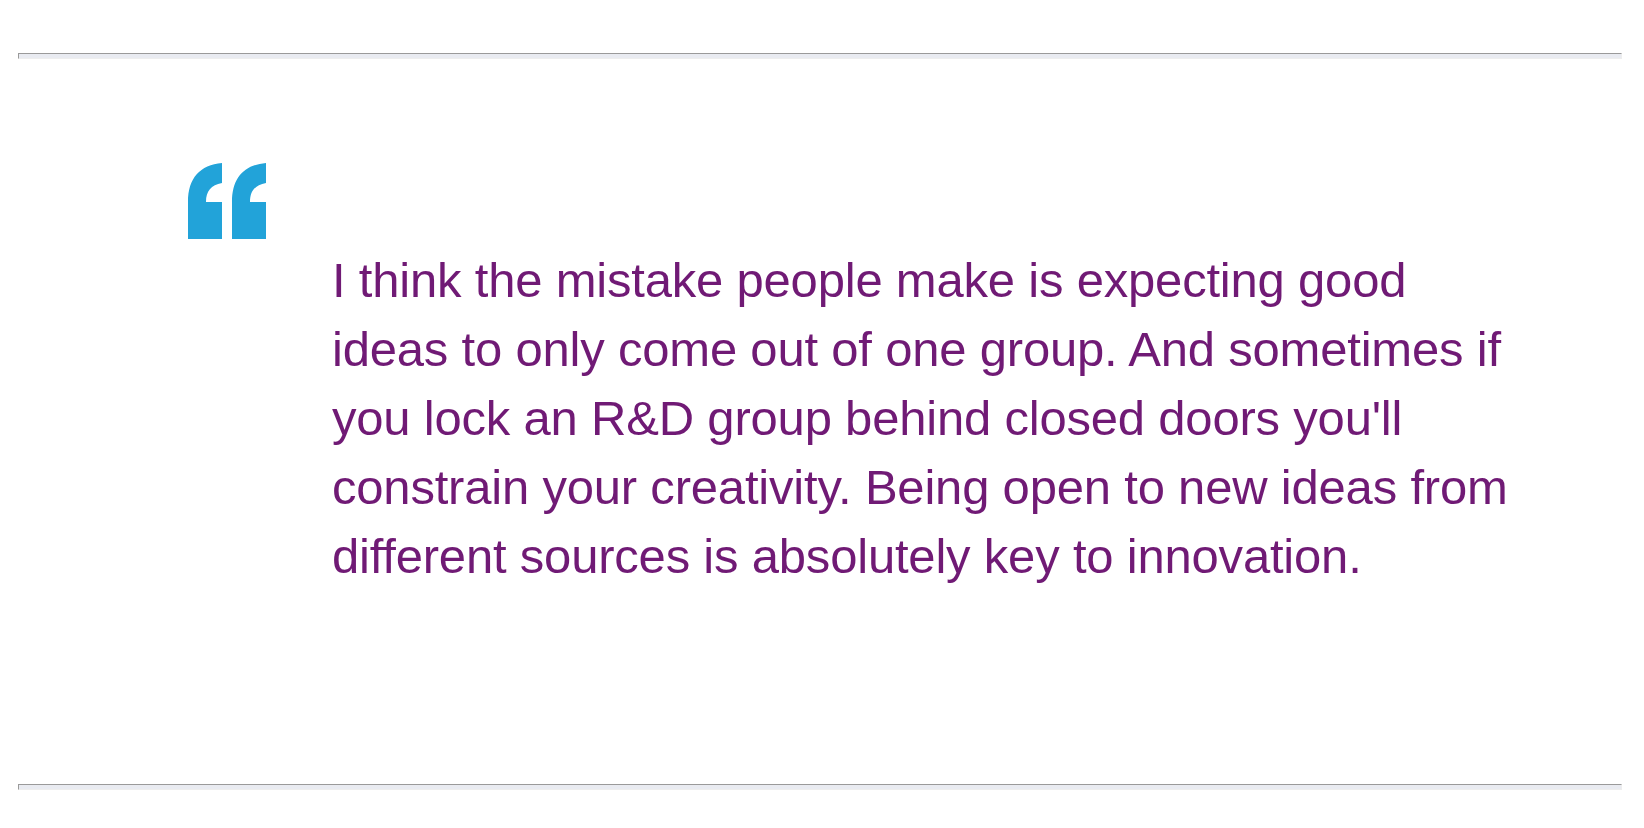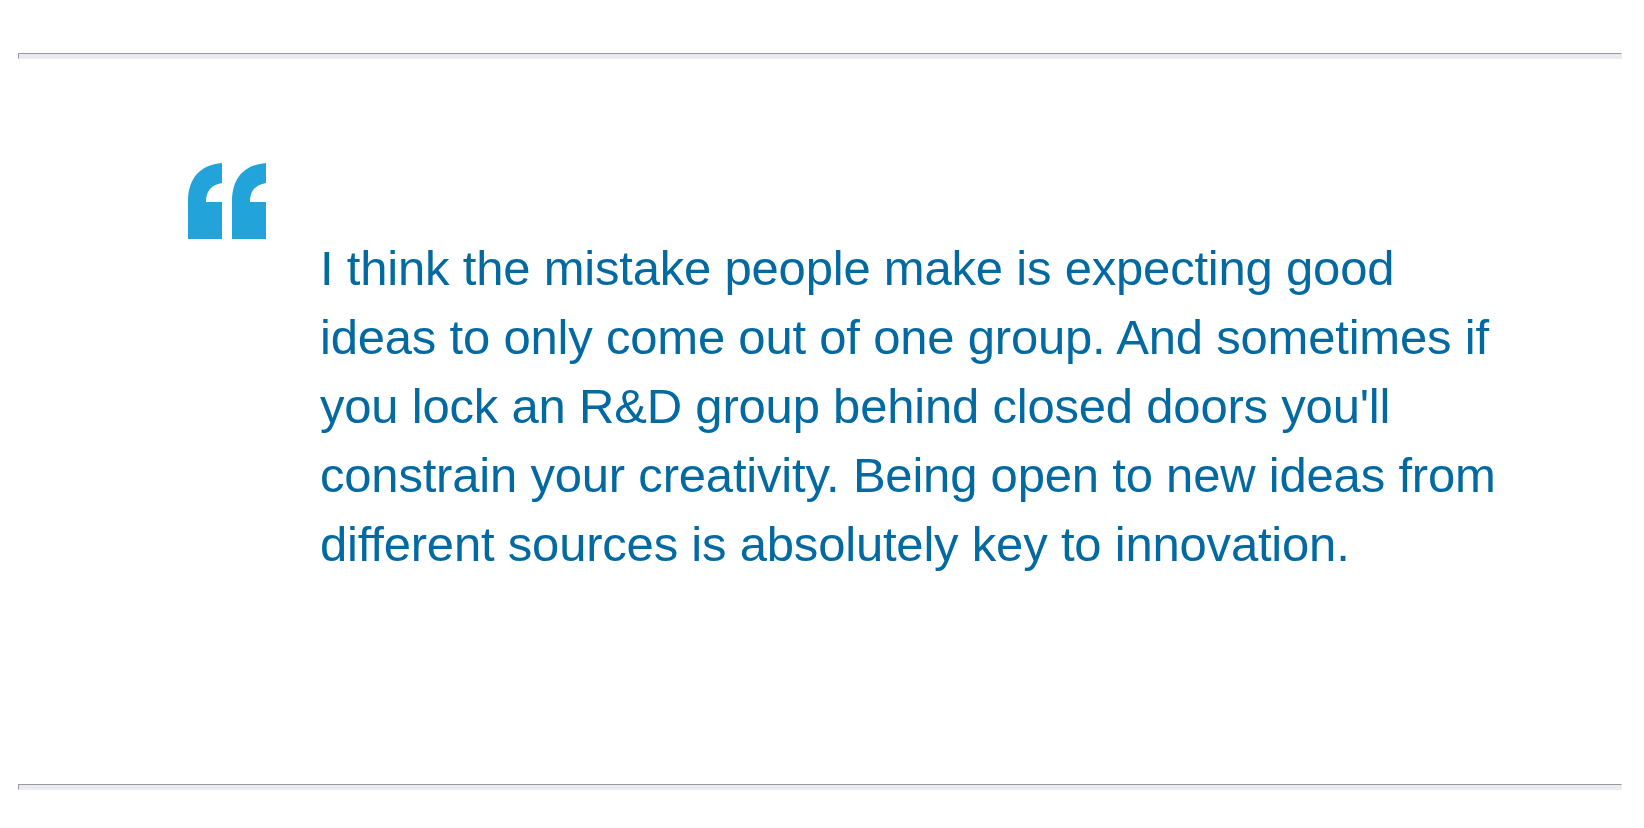--- a/index.html
+++ b/index.html
@@ -53,27 +53,27 @@
     display: block;
     width: 90px;
     height: 90px;
   }
 
   .quote-text {
     position: absolute;
     left: 276px;
     top: 214px;
     width: 1180px;
-    margin: 4px;
+    margin: 16px;
     font-family: "Liberation Sans", sans-serif;
     font-weight: 300;
     font-size: 49px;
     line-height: 69px;
     letter-spacing: -0.2px;
-    color: #0369a1;
+    color: #701a75;
     white-space: pre-wrap;
   }
 </style>
 </head>
 <body>
 
 <div class="page">
 
   <hr class="rule rule-top">
 

